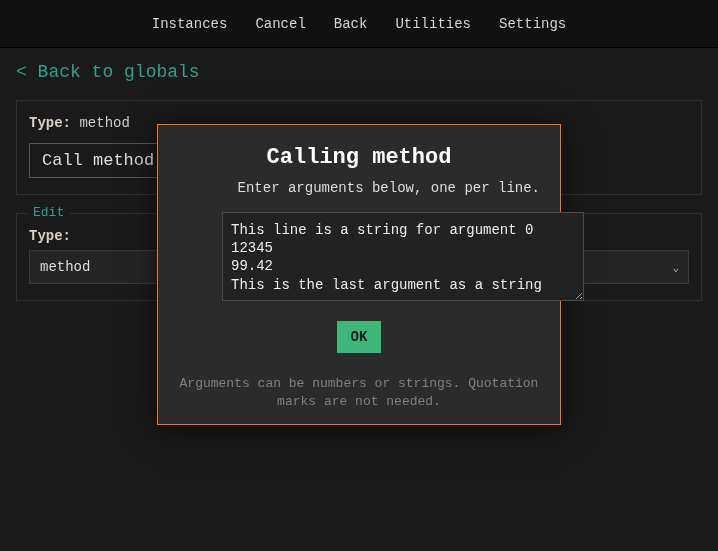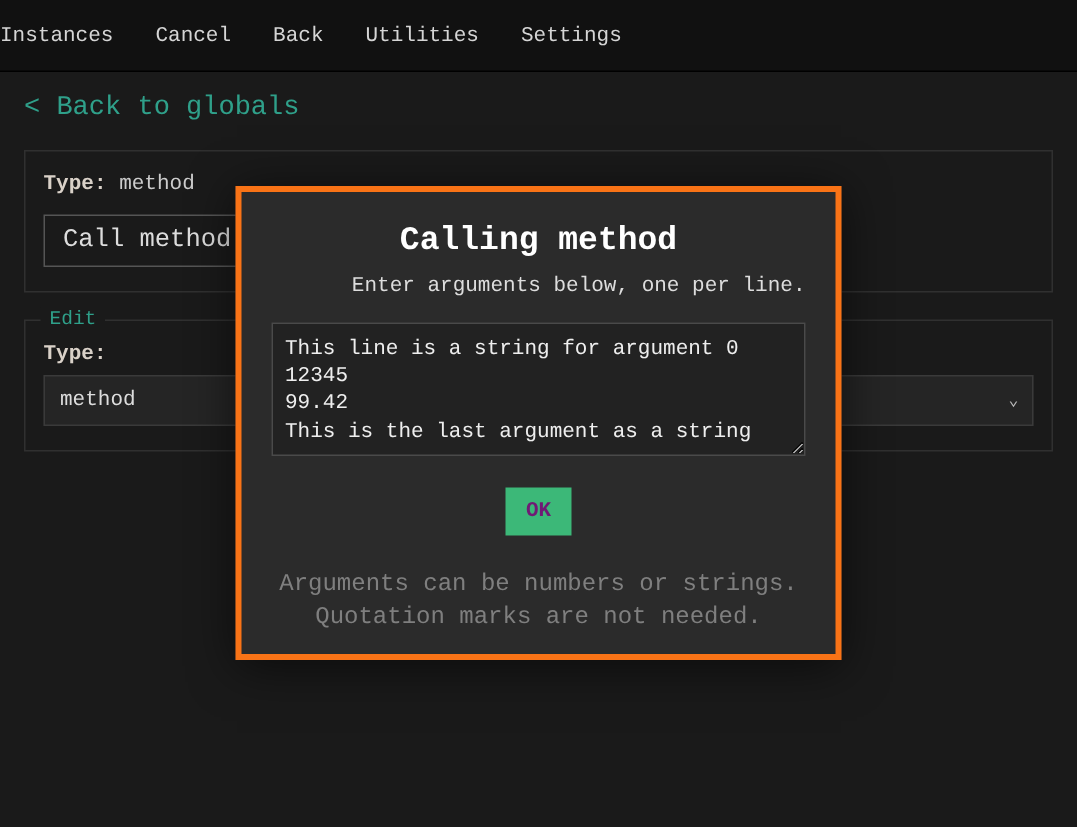--- a/index.html
+++ b/index.html
@@ -10,21 +10,21 @@
     font-family: "Consolas", "Menlo", "Courier New", monospace;
     font-size: 14px;
     overflow: hidden;
     position: relative;
   }
   
   .topnav {
     background: #111;
     height: 48px;
     display: flex;
-    justify-content: flex-start;
+    justify-content: center;
     align-items: center;
     gap: 28px;
     border-bottom: 1px solid #000;
   }
   .topnav a {
     color: #d5d5d5;
     text-decoration: none;
     font-size: 14px;
     cursor: pointer;
   }
@@ -91,21 +91,21 @@
     font-size: 11px;
   }
   
   .modal {
     position: absolute;
     top: 124px;
     left: 50%;
     transform: translateX(-50%);
     width: 404px;
     background: #2b2b2b;
-    border: 4px solid #f97316;
+    border: 1px solid #f97316;
     box-shadow: 0 4px 30px rgba(0,0,0,.6);
     padding: 20px 20px 14px 20px;
   }
   .modal h2 {
     text-align: center;
     color: #fff;
     font-size: 22px;
     font-weight: 700;
     margin-bottom: 10px;
   }
@@ -121,42 +121,43 @@
     background: #222;
     border: 1px solid #4a4a4a;
     color: #eee;
     font-family: inherit;
     font-size: 14px;
     padding: 8px;
     line-height: 1.3;
     resize: both;
     white-space: pre;
     overflow: hidden;
+    margin-left: 44px;
   }
   .modal .btn-row {
     display: flex;
     justify-content: center;
     gap: 14px;
     margin-top: 16px;
     margin-bottom: 22px;
   }
   .btn-primary {
     background: #3cb878;
     border: none;
-    color: #701a75;
+    color: #0f172a;
     font-family: inherit;
     font-size: 14px;
     font-weight: 600;
     padding: 8px 14px;
     cursor: pointer;
   }
   .modal .footnote {
     text-align: center;
     color: #7f7f7f;
-    font-size: 16px;
+    font-size: 13px;
     line-height: 1.35;
   }
 </style>
 </head>
 <body>
 
 <div class="topnav">
   <a>Instances</a>
   <a>Cancel</a>
   <a>Back</a>

